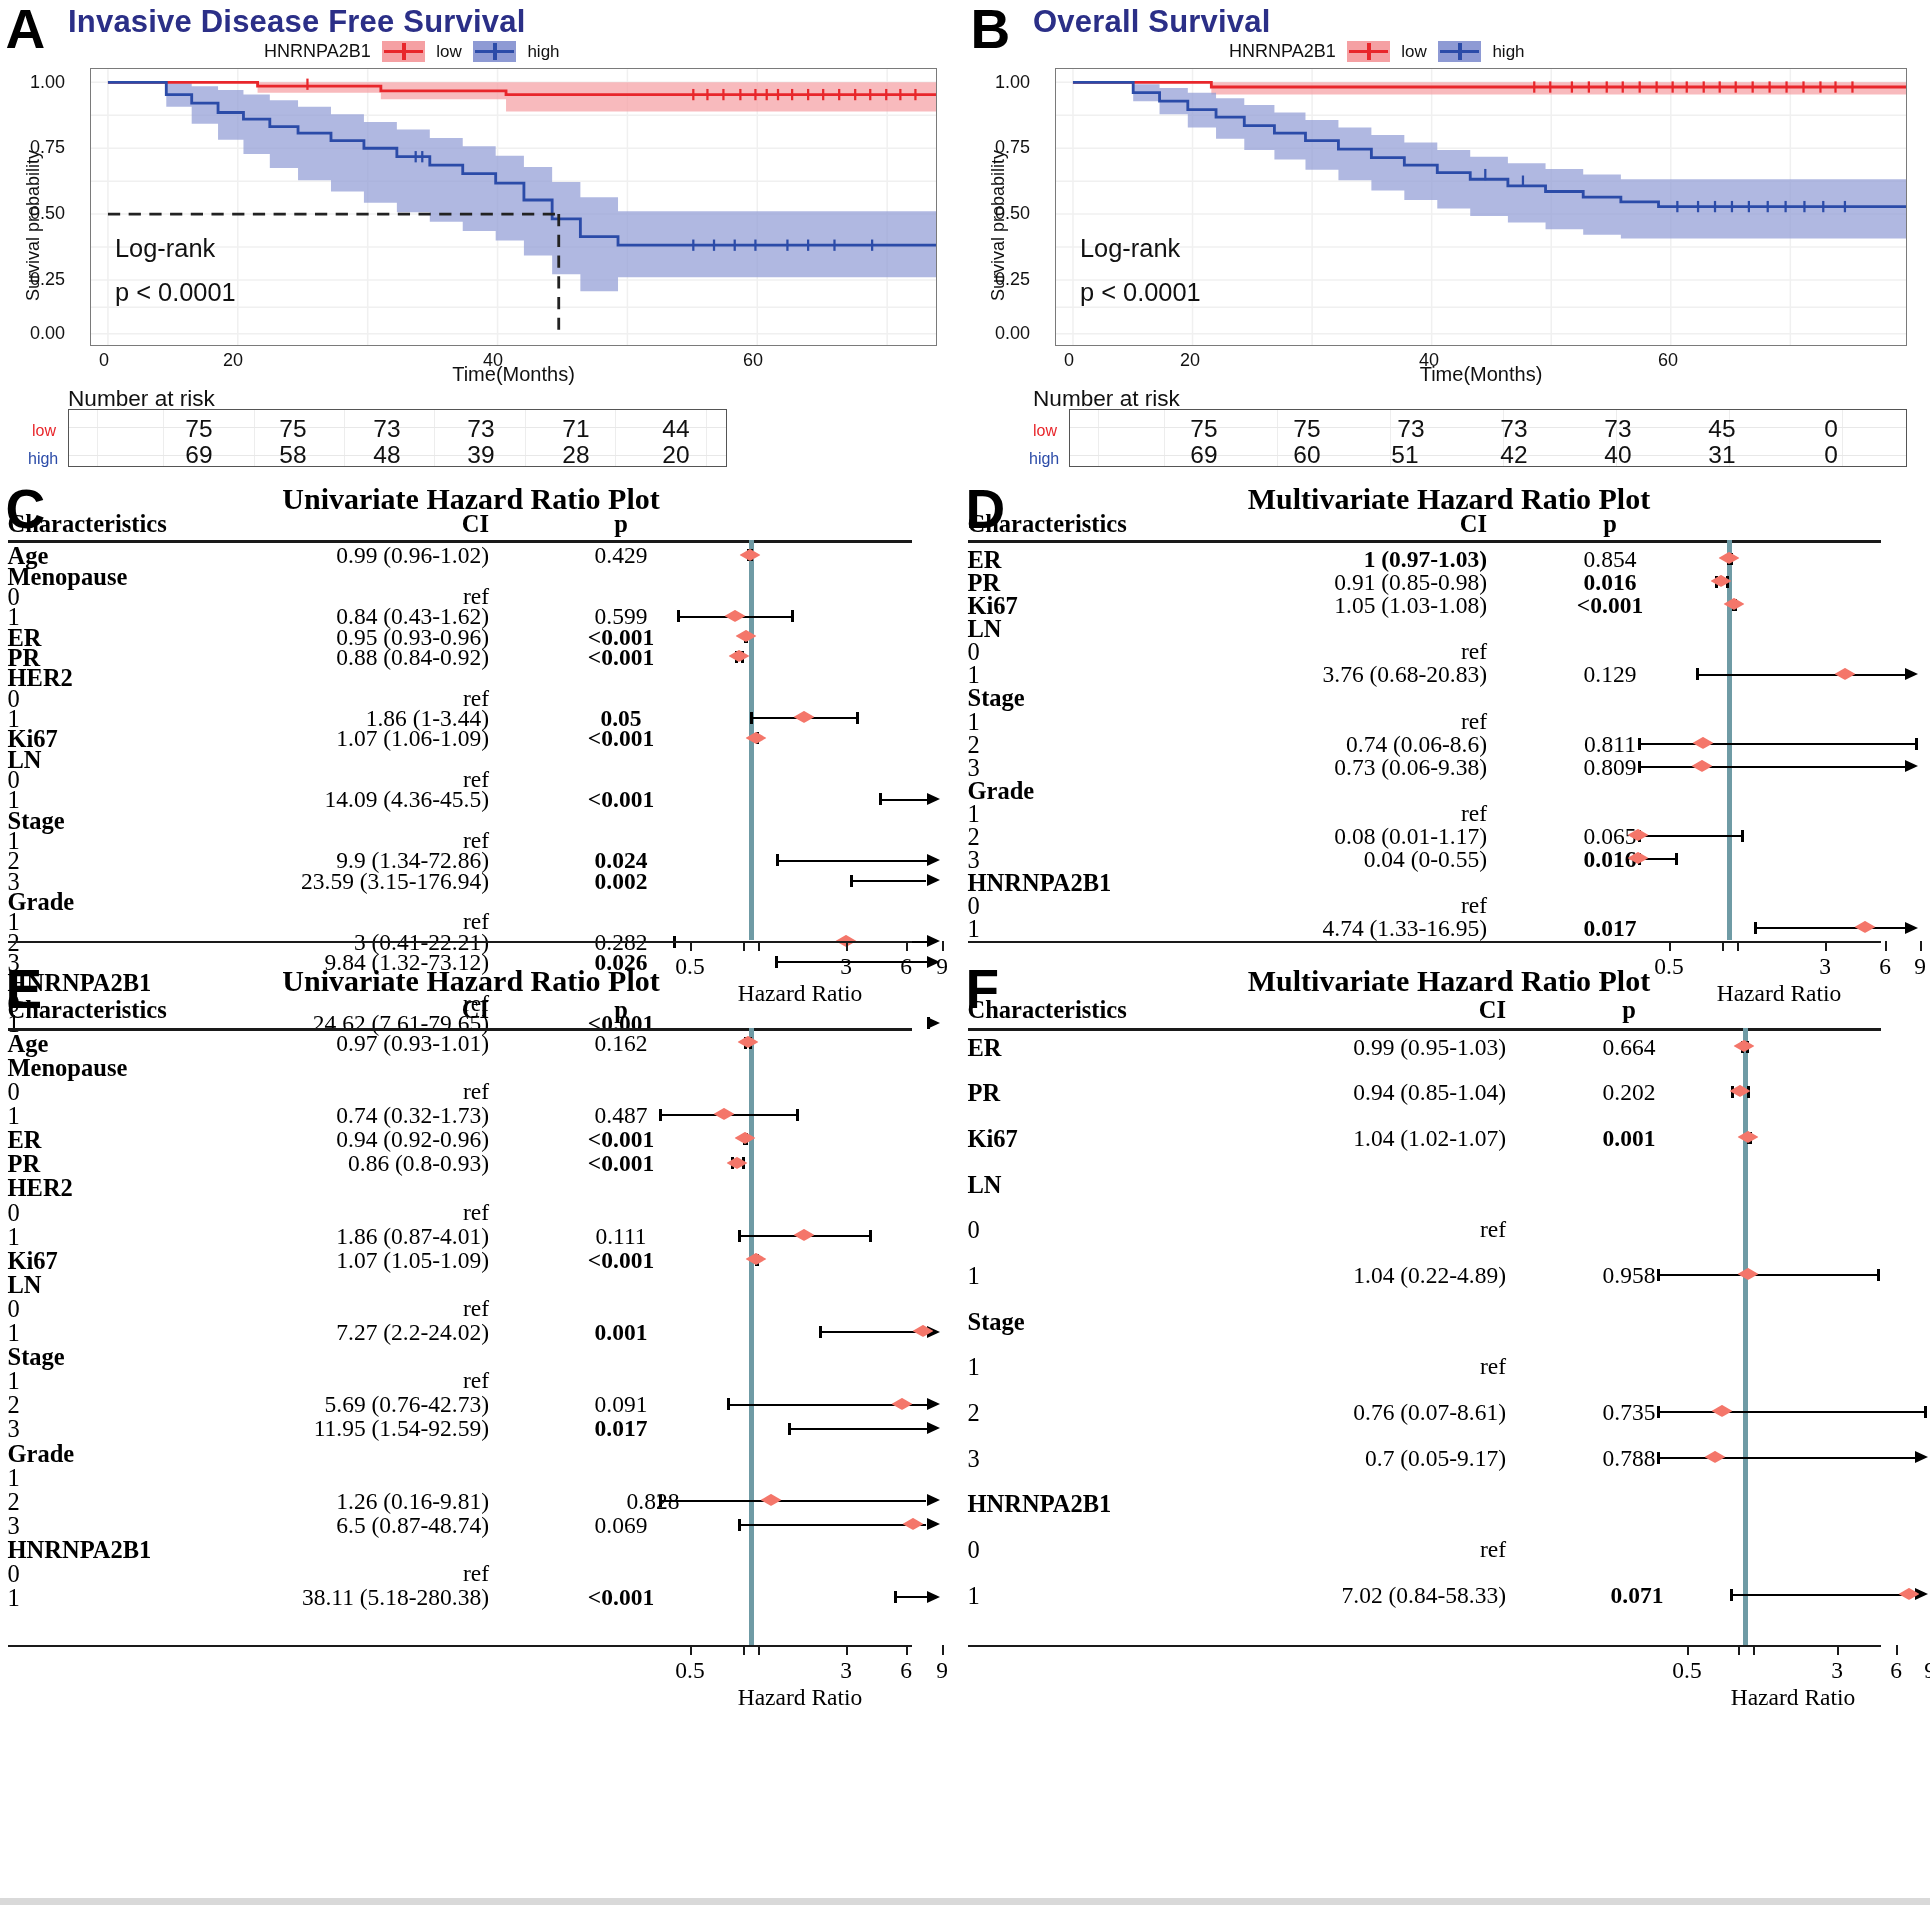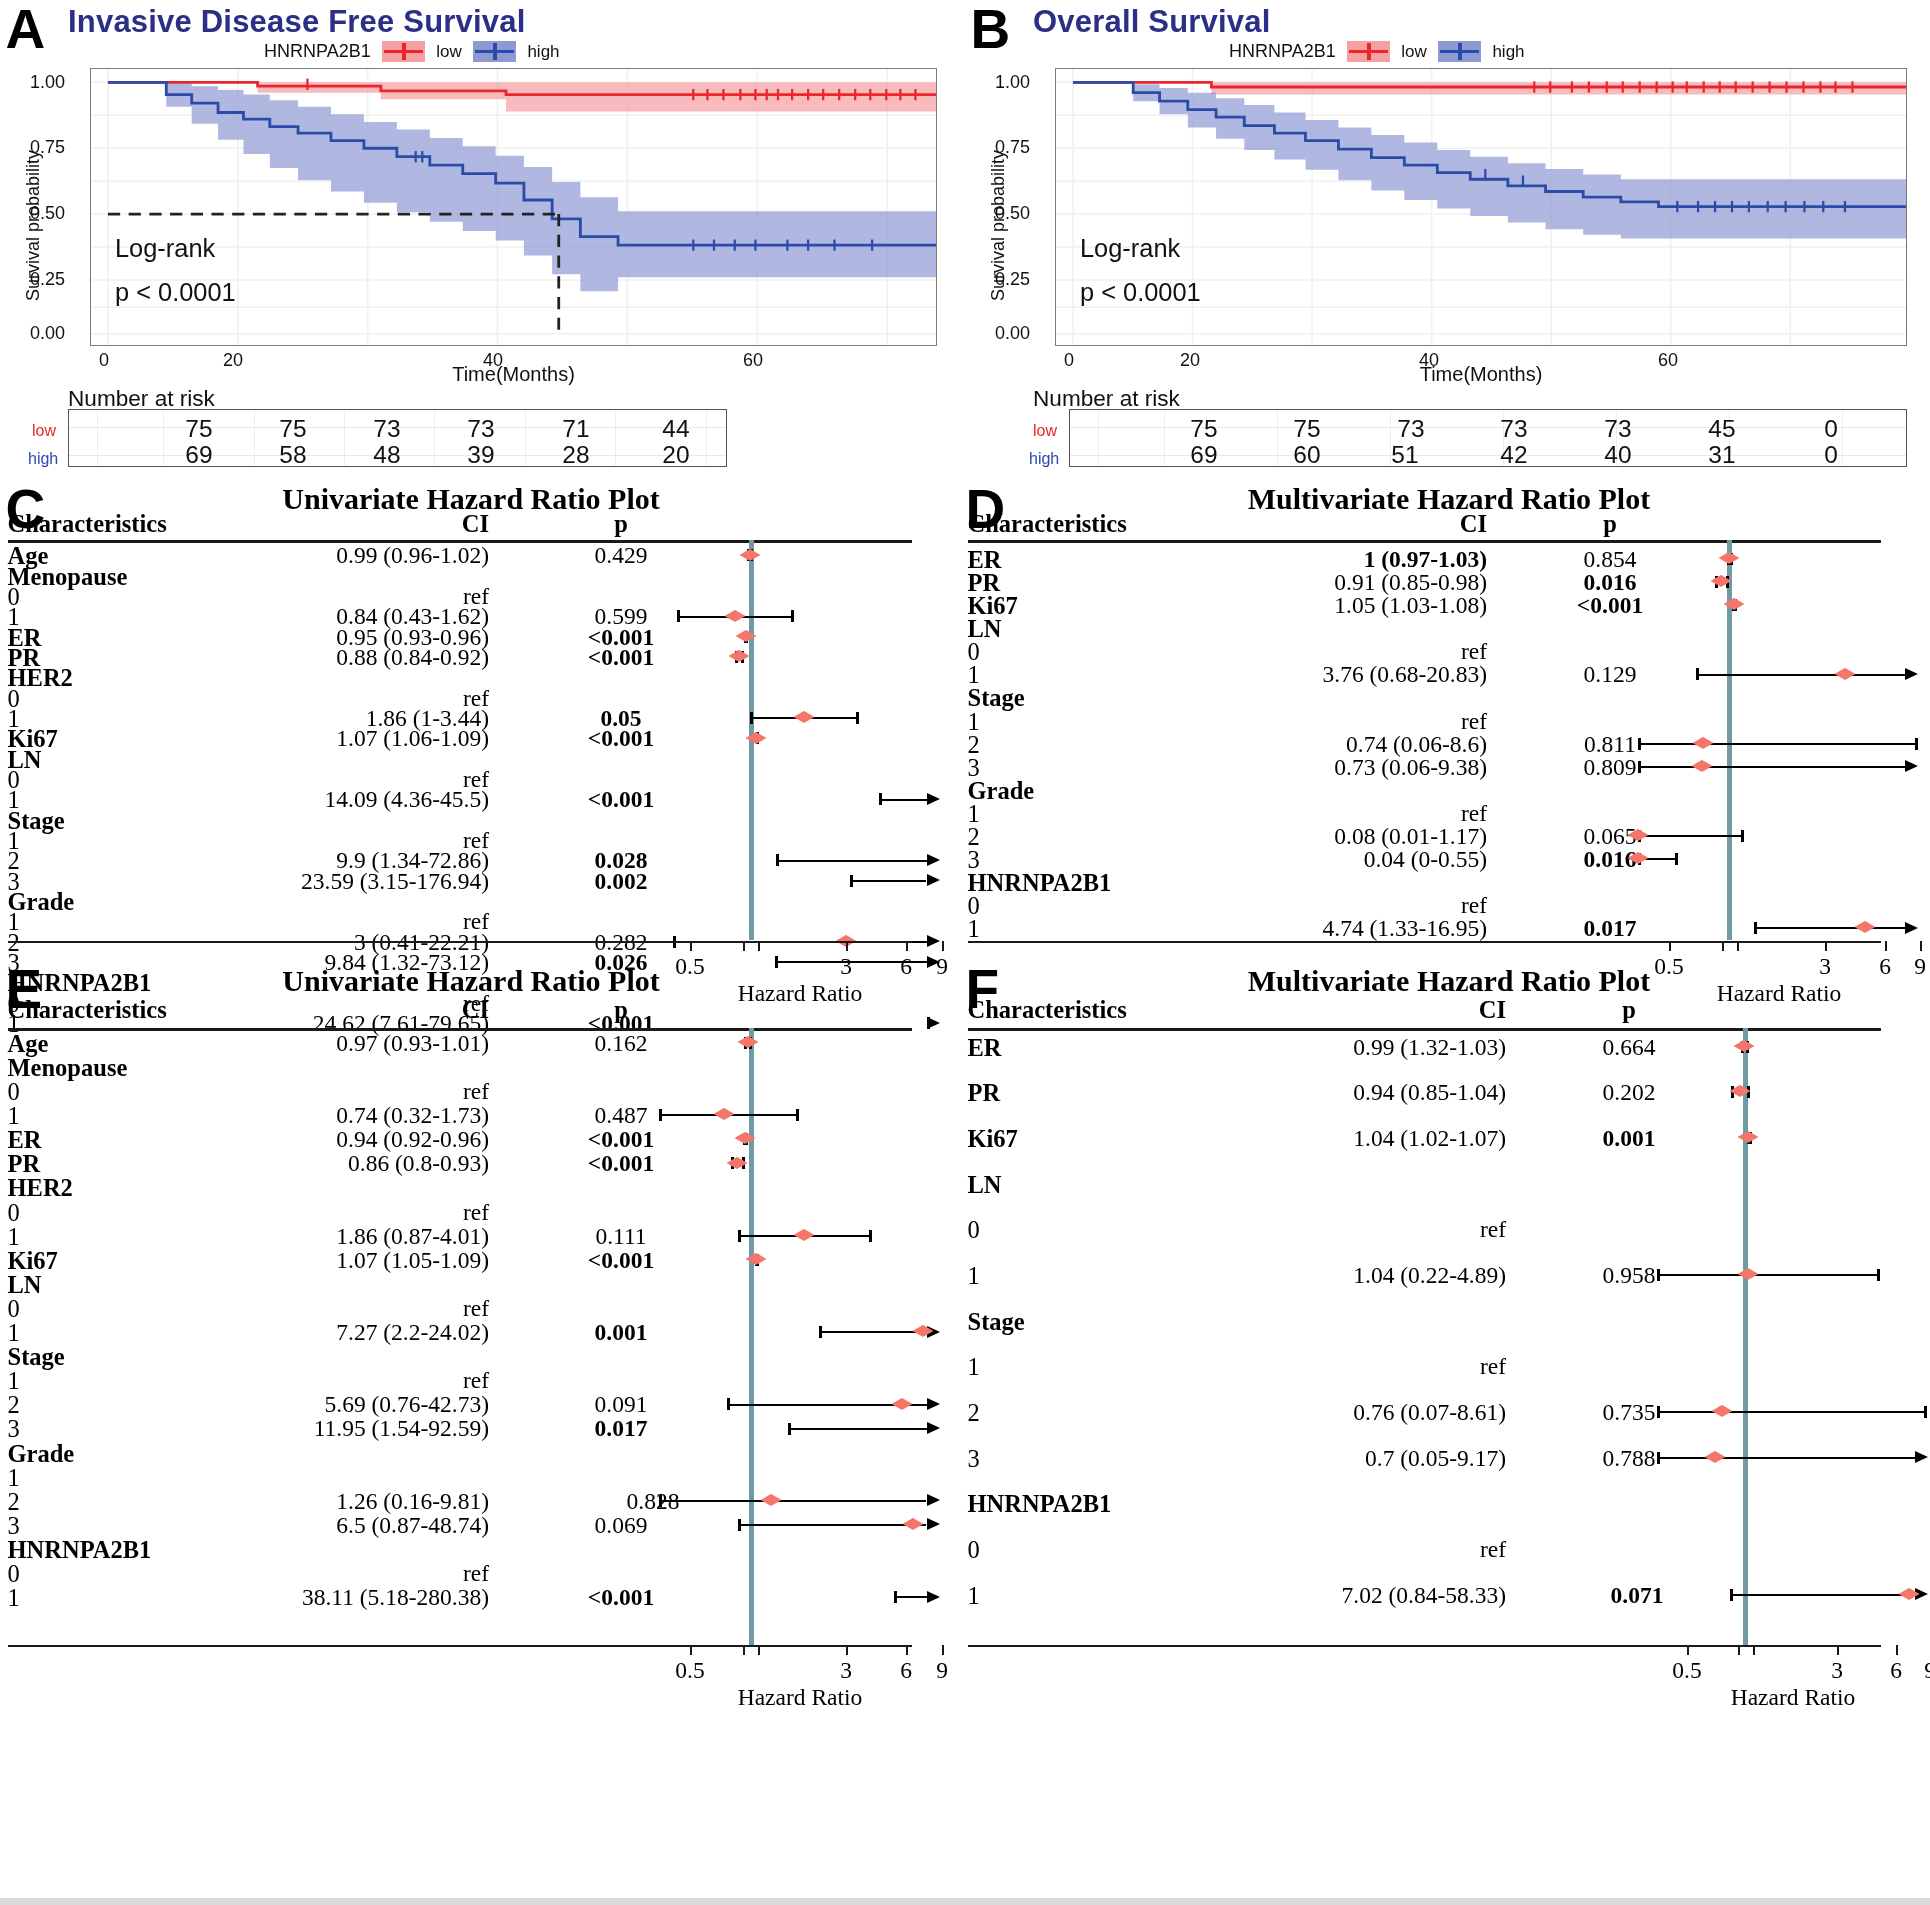--- a/index.html
+++ b/index.html
@@ -491,21 +491,21 @@
     <div class="fp-ci" style="right: 471px; top: 304px;">14.09 (4.36-45.5)</div>
     <div class="fp-p sig" style="left: 621px; top: 304px; transform: translateX(-50%);">&lt;0.001</div>
     <div class="whisk" style="left: 879px; top: 317px; width: 48px;"></div>
     <div class="cap" style="left: 879px; top: 311px;"></div>
     <div class="arrowhead" style="left: 927px; top: 311px;"></div>
     <div class="fp-char grp" style="left: 7.5px; top: 325px;">Stage</div>
     <div class="fp-char" style="left: 7.5px; top: 345px;">1</div>
     <div class="fp-ci" style="right: 471px; top: 345px;">ref</div>
     <div class="fp-char" style="left: 7.5px; top: 365px;">2</div>
     <div class="fp-ci" style="right: 471px; top: 365px;">9.9 (1.34-72.86)</div>
-    <div class="fp-p sig" style="left: 621px; top: 365px; transform: translateX(-50%);">0.028</div>
+    <div class="fp-p sig" style="left: 621px; top: 365px; transform: translateX(-50%);">0.024</div>
     <div class="whisk" style="left: 776px; top: 378px; width: 151px;"></div>
     <div class="cap" style="left: 776px; top: 372px;"></div>
     <div class="arrowhead" style="left: 927px; top: 372px;"></div>
     <div class="fp-char" style="left: 7.5px; top: 386px;">3</div>
     <div class="fp-ci" style="right: 471px; top: 386px;">23.59 (3.15-176.94)</div>
     <div class="fp-p sig" style="left: 621px; top: 386px; transform: translateX(-50%);">0.002</div>
     <div class="whisk" style="left: 850px; top: 398px; width: 76px;"></div>
     <div class="cap" style="left: 850px; top: 393px;"></div>
     <div class="arrowhead" style="left: 927px; top: 392px;"></div>
     <div class="fp-char grp" style="left: 7.5px; top: 406px;">Grade</div>
@@ -764,21 +764,21 @@
   </div>
 <div class="panel" id="panel-F" style="left:960px;top:962px;width:970px;height:944px;">
     <div class="panel-letter" style="position: absolute; left: 5.6px; top: 0px;">F</div>
     <div class="fp-title" style="position: absolute; left: 122px; top: 1.9px; width: 734px;">Multivariate Hazard Ratio Plot</div>
     <div class="fp-head" style="left: 7.5px; top: 34px;">Characteristics</div>
     <div class="fp-head" style="right: 424px; top: 34px;">CI</div>
     <div class="fp-head" style="left: 669px; top: 34px; transform: translateX(-50%);">p</div>
     <div class="fp-rule" style="left: 7.5px; top: 66px; width: 913px;"></div>
     <div class="fp-refline" style="left: 783px; top: 66px; height: 617px;"></div>
     <div class="fp-char grp" style="left: 7.5px; top: 72px;">ER</div>
-    <div class="fp-ci" style="right: 424px; top: 72px;">0.99 (1.32-1.03)</div>
+    <div class="fp-ci" style="right: 424px; top: 72px;">0.99 (0.95-1.03)</div>
     <div class="fp-p" style="left: 669px; top: 72px; transform: translateX(-50%);">0.664</div>
     <div class="whisk" style="left: 781px; top: 84px; width: 6.8px;"></div>
     <div class="cap" style="left: 781px; top: 79px;"></div>
     <div class="cap" style="left: 786px; top: 79px;"></div>
     <div class="dot" style="left: 784px; top: 84px;"></div>
     <div class="fp-char grp" style="left: 7.5px; top: 117px;">PR</div>
     <div class="fp-ci" style="right: 424px; top: 117px;">0.94 (0.85-1.04)</div>
     <div class="fp-p" style="left: 669px; top: 117px; transform: translateX(-50%);">0.202</div>
     <div class="whisk" style="left: 771px; top: 129px; width: 17px;"></div>
     <div class="cap" style="left: 771px; top: 124px;"></div>

